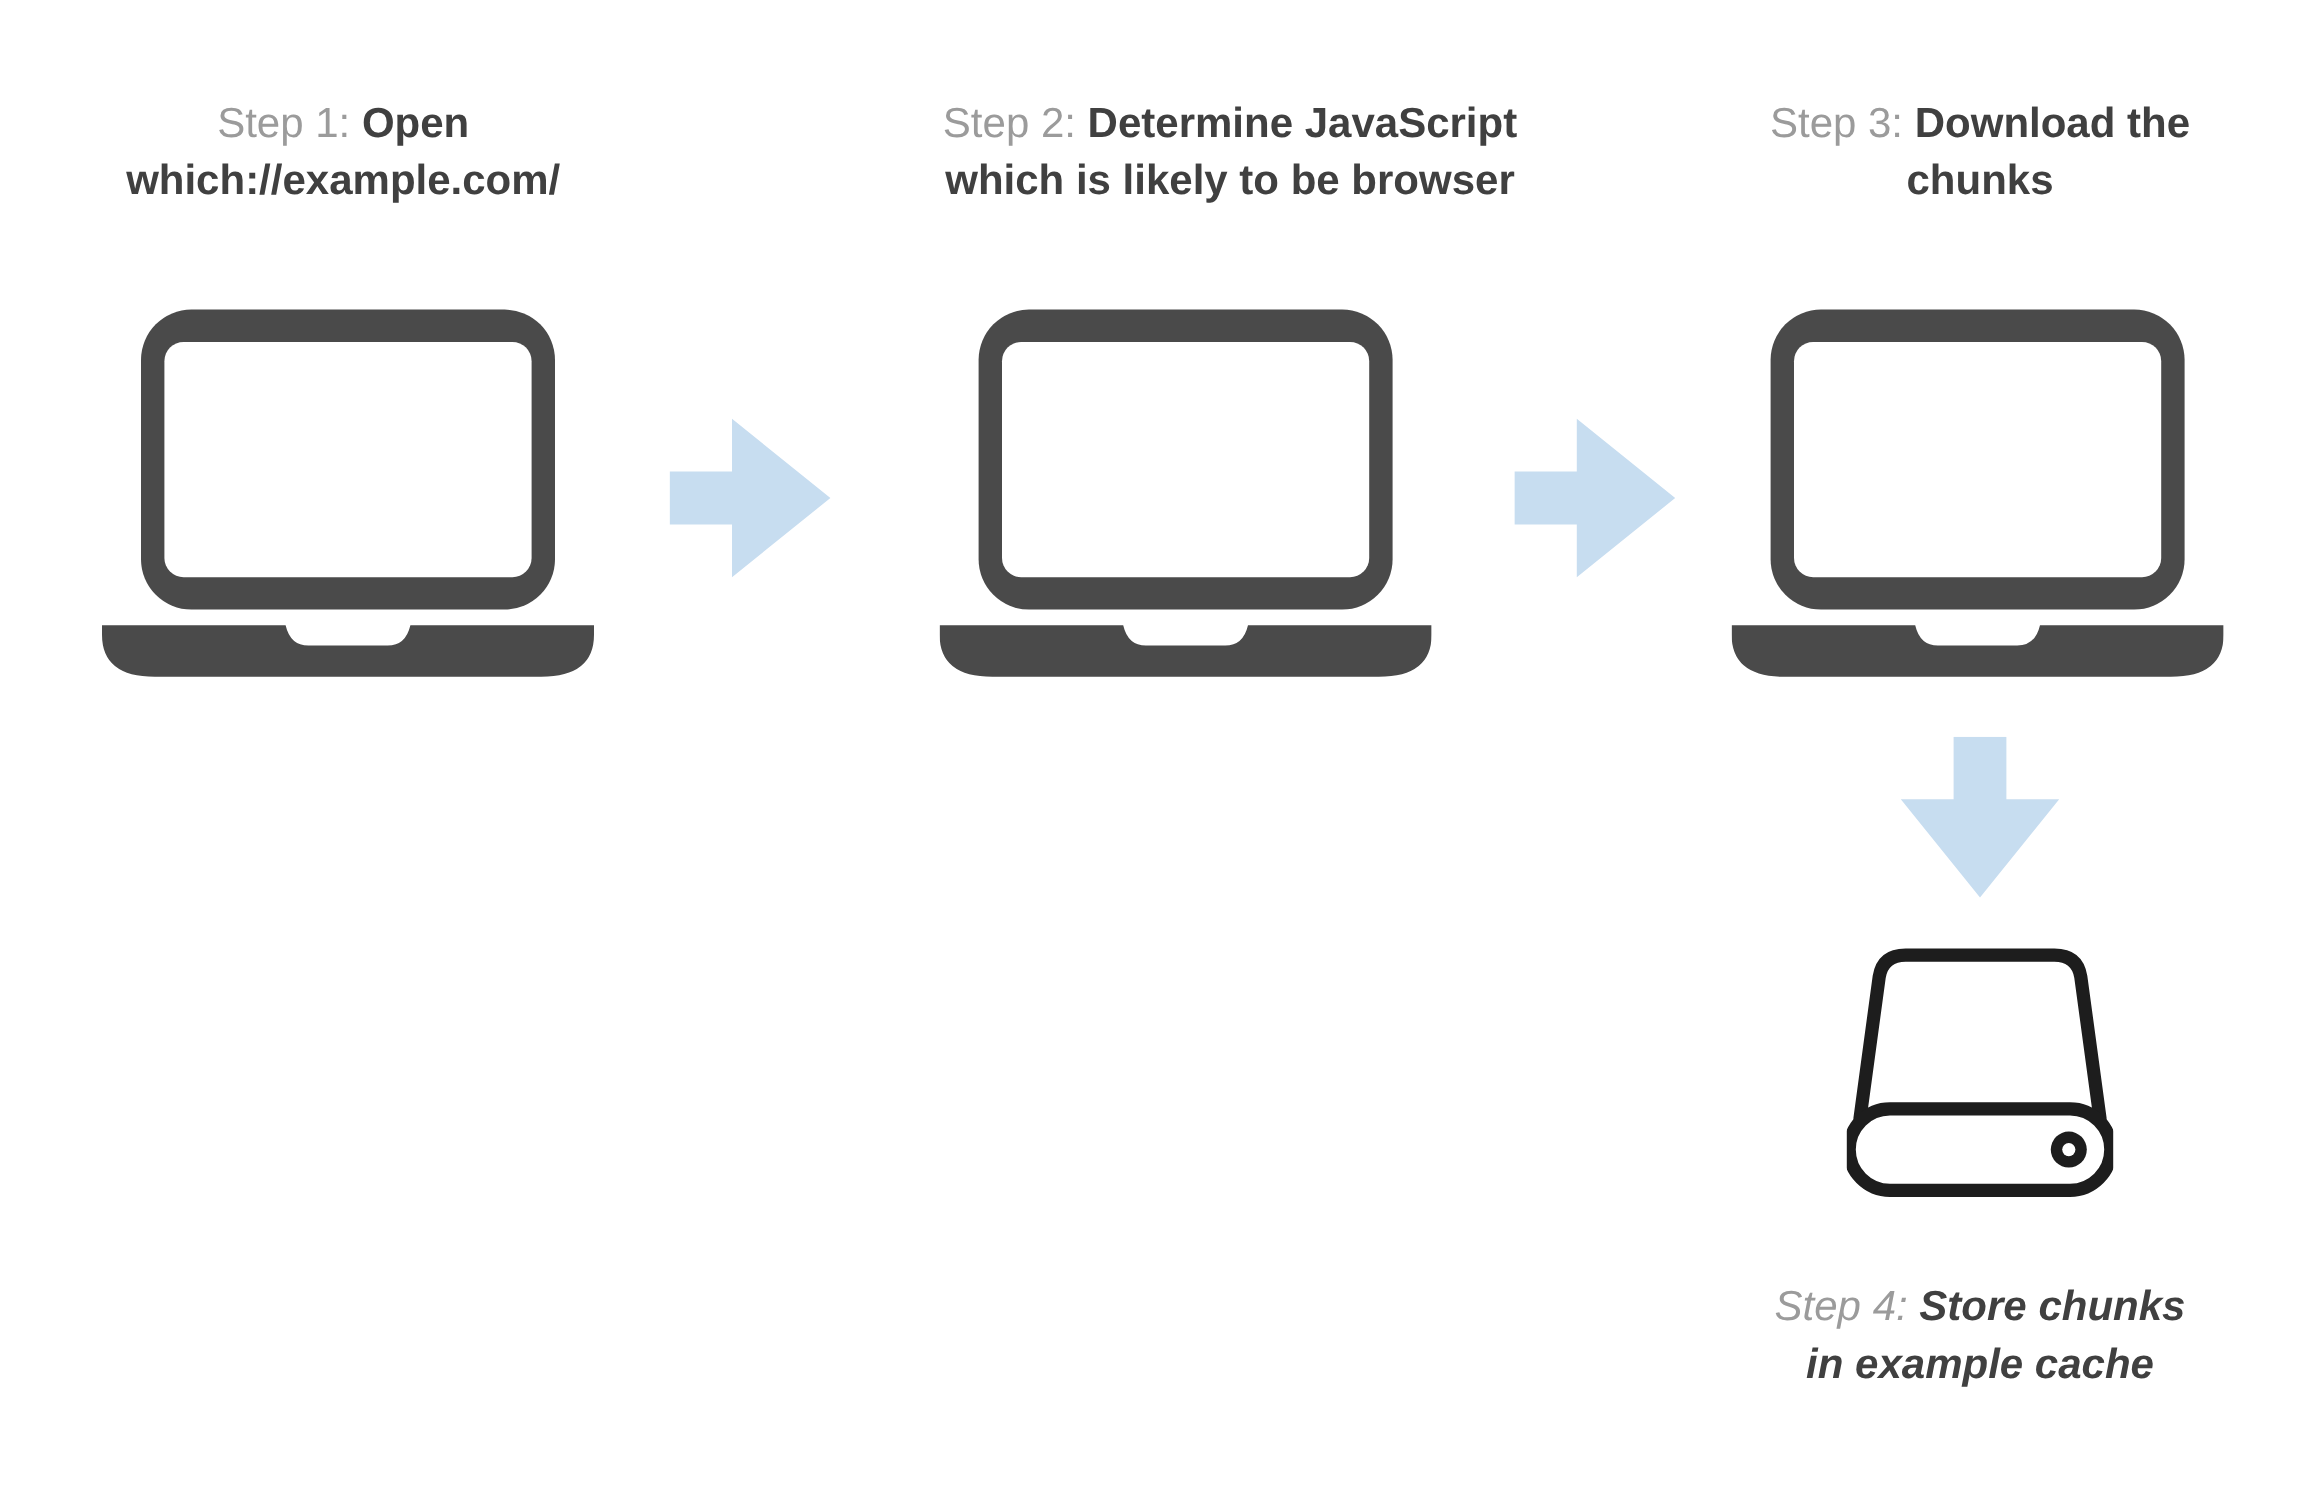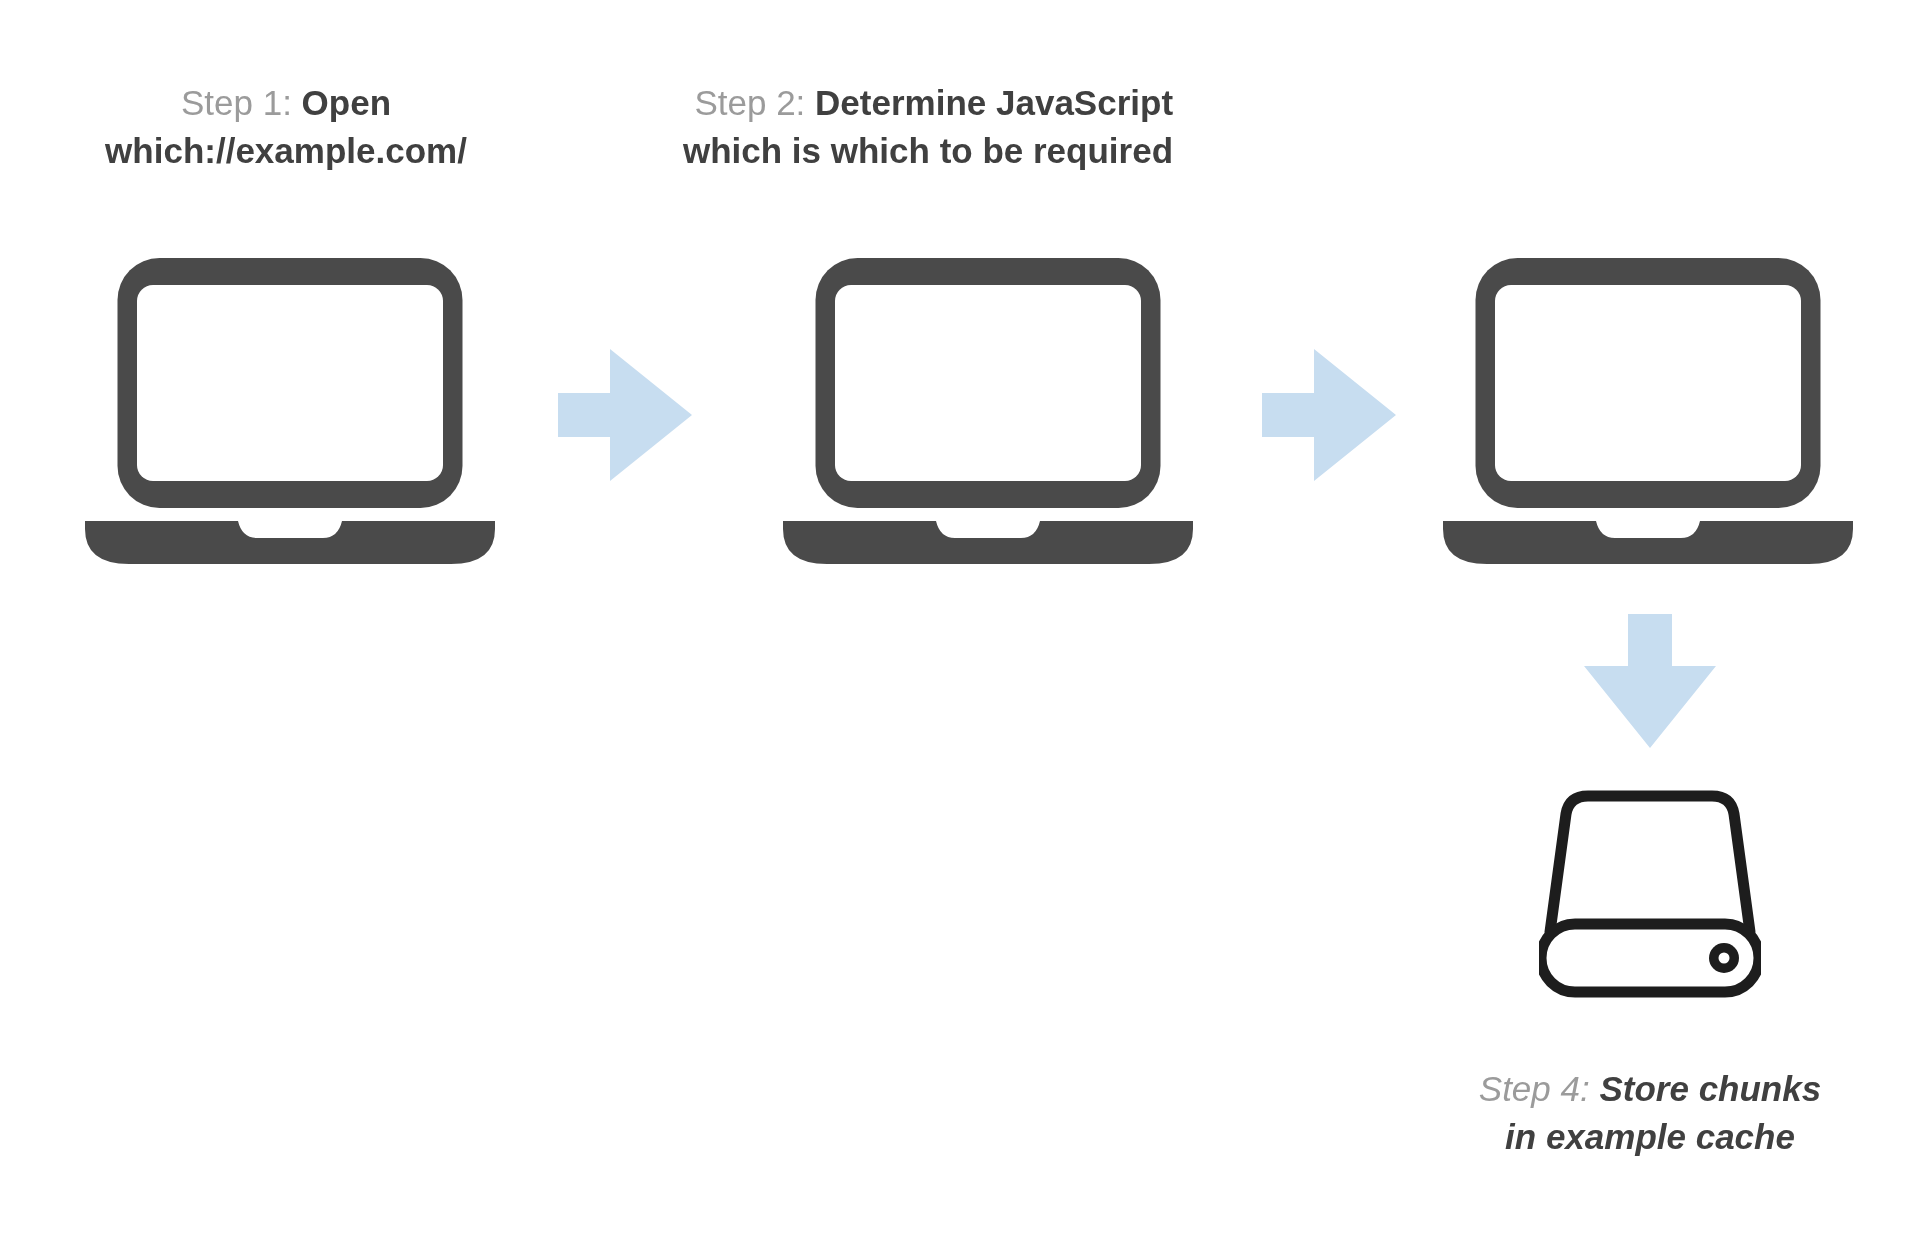--- a/index.html
+++ b/index.html
@@ -33,25 +33,29 @@
 </head>
 <body>
 
 <div class="canvas">
 
   <div class="step-caption" style="left:286px; top:79px;">
     <div><span class="cap-label">Step 1:</span> <span>Open</span></div>
     <div>which://example.com/</div>
   </div>
 
-  <div class="step-caption" style="left:928px; top:79px;text-align:right;">
+  <div class="step-caption" style="left:1025px; top:79px;">
     <div><span class="cap-label">Step 2:</span> <span>Determine JavaScript</span></div>
-    <div>which is which to be required</div>
+    <div>which is likely to be browser</div>
   </div>
 
+  <div class="step-caption" style="left:1650px; top:79px;">
+    <div><span class="cap-label">Step 3:</span> <span>Download the</span></div>
+    <div>chunks</div>
+  </div>
 
   <div class="icon-abs laptop-icon" style="left:85px; top:256px;">
     <svg width="410" height="310" viewBox="0 0 410 310" xmlns="http://www.w3.org/2000/svg" aria-hidden="true">
       <rect x="32.5" y="2" width="345" height="250" rx="42" fill="#4a4a4a"></rect>
       <rect x="52" y="29" width="306" height="196" rx="16" fill="#ffffff"></rect>
       <path d="M 0,265 L 153,265 Q 157,282 172,282 L 238,282 Q 253,282 257,265 L 410,265 L 410,273 Q 410,308 366,308 L 44,308 Q 0,308 0,273 Z" fill="#4a4a4a"></path>
     </svg>
   </div>
 
   <div class="icon-abs arrow-right" style="left:558px; top:347px;">

